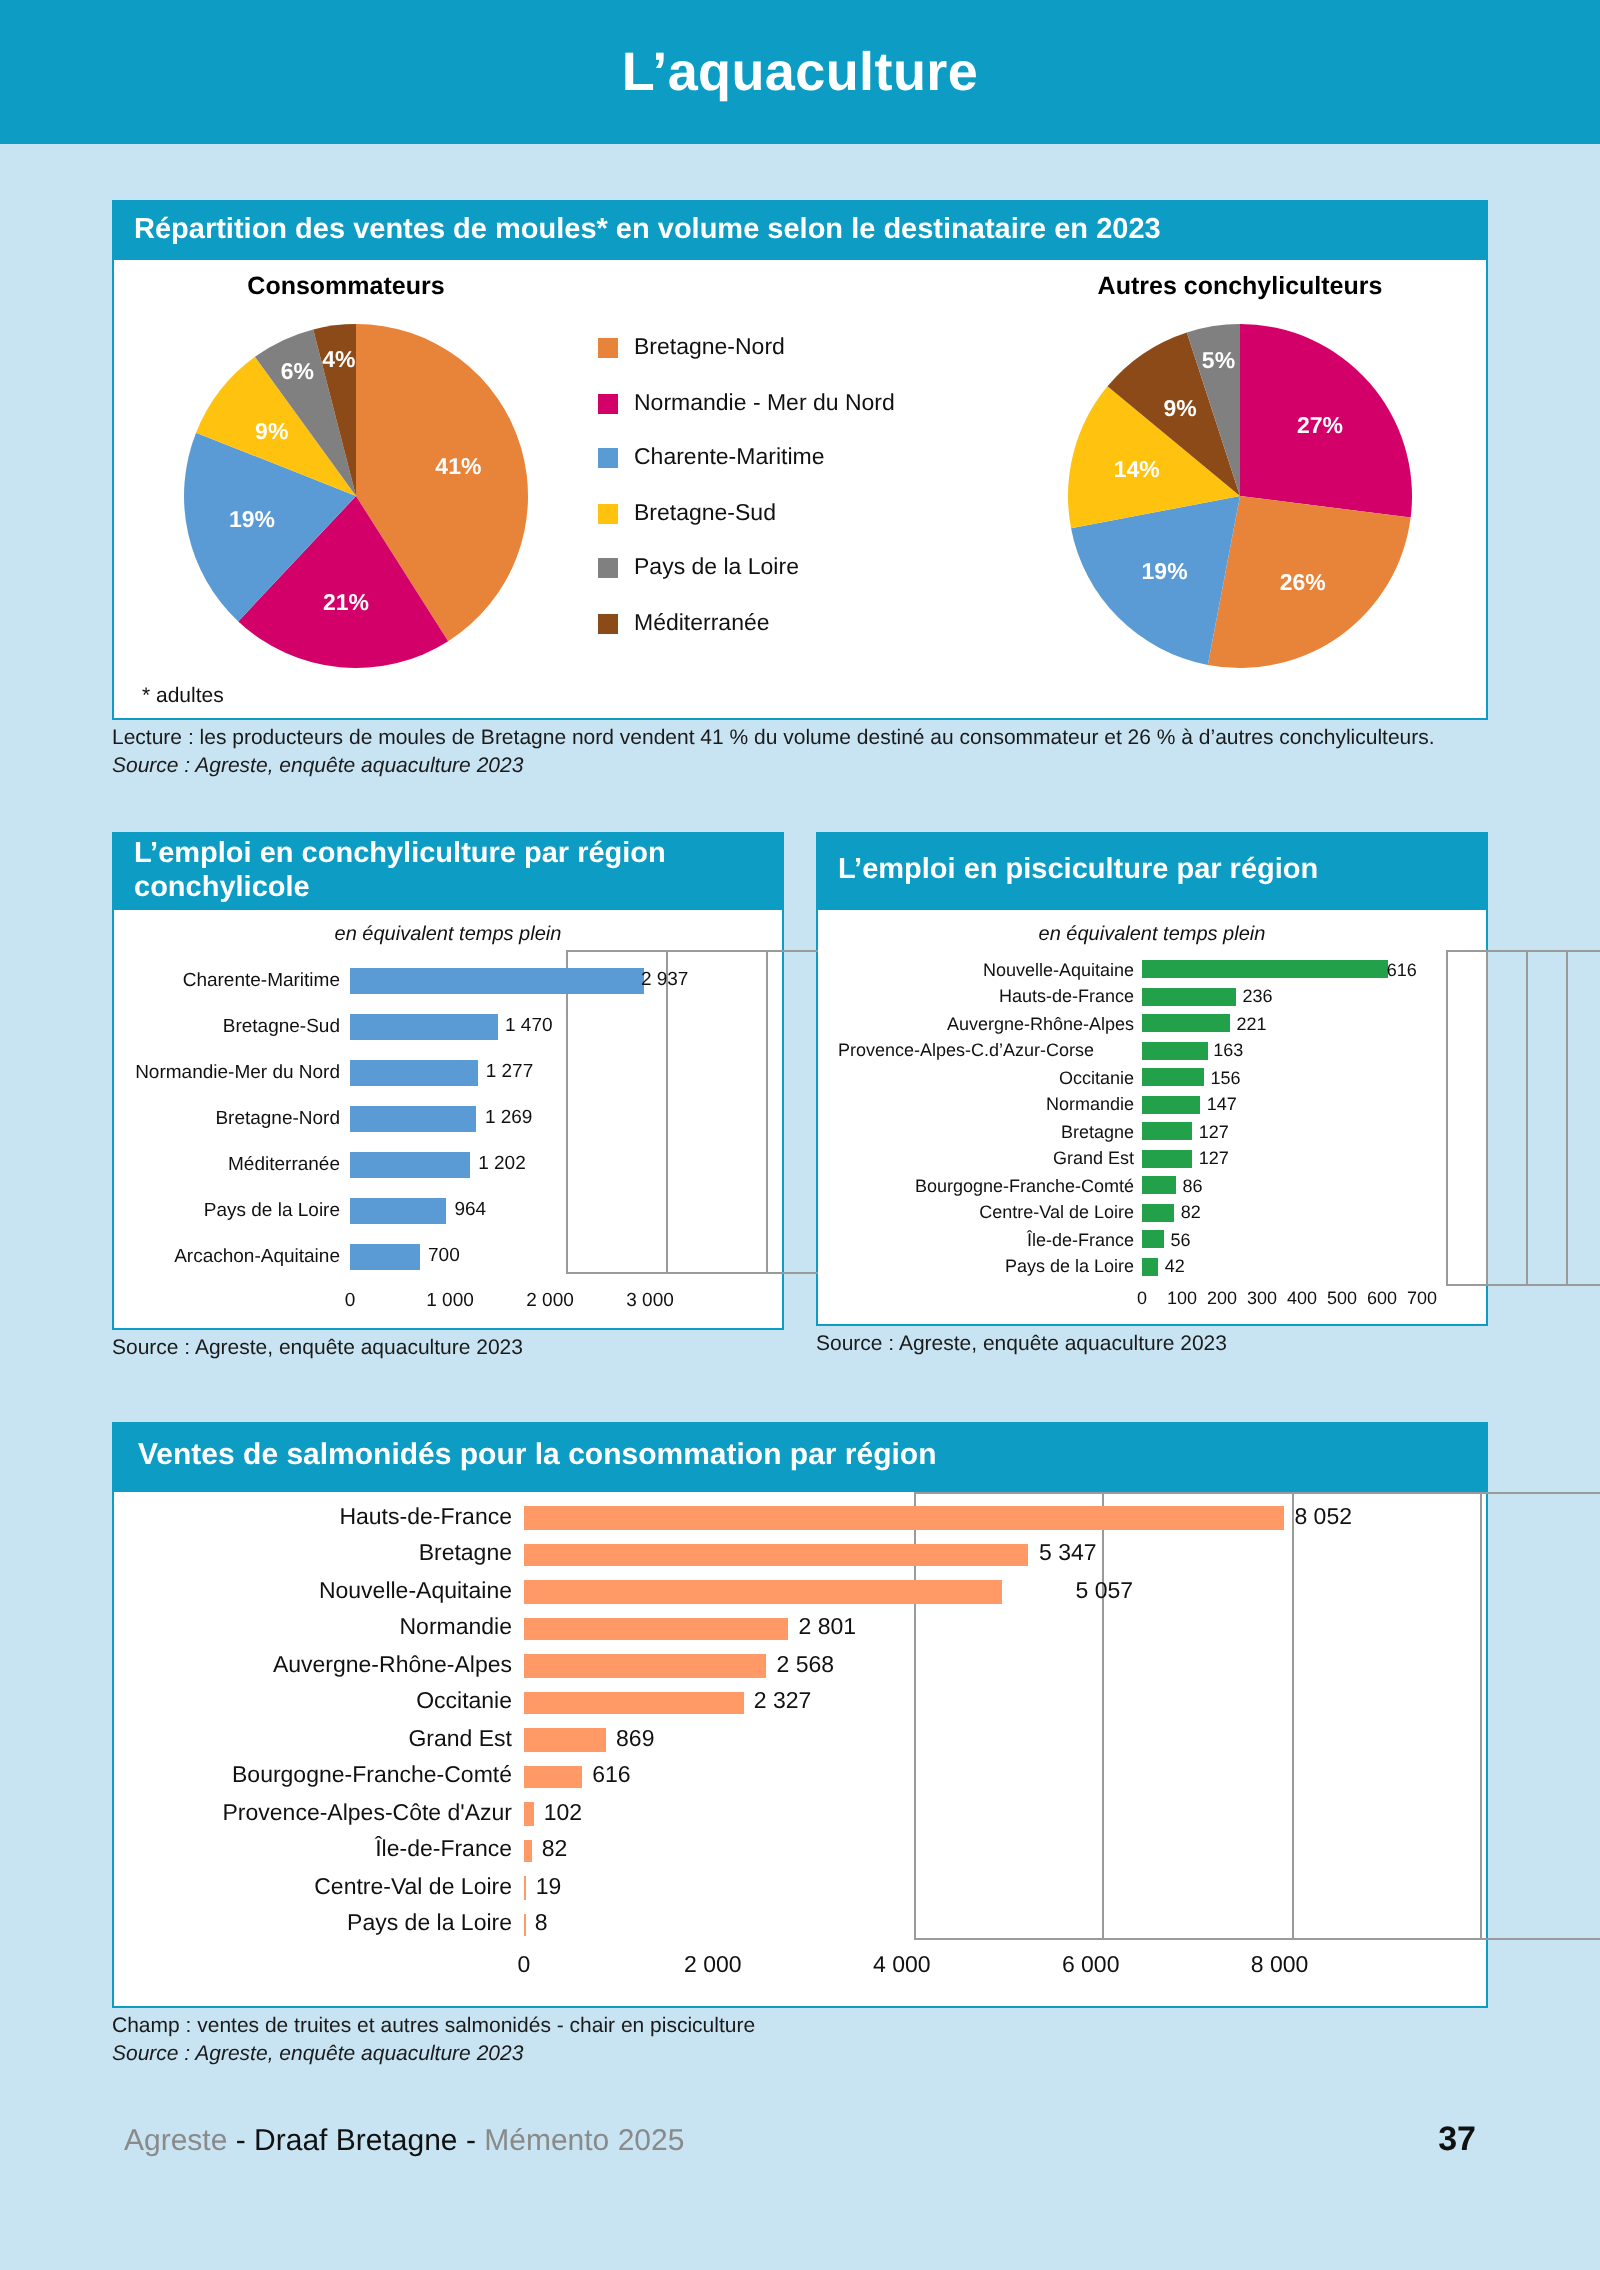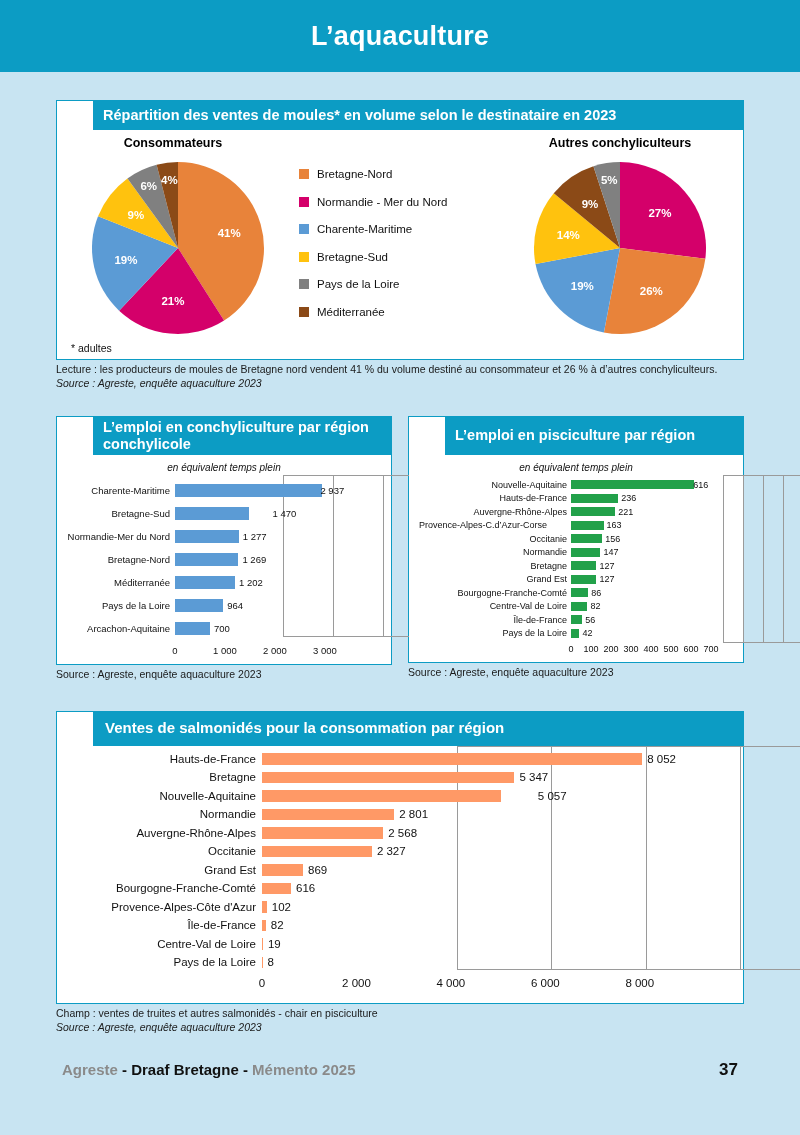--- a/index.html
+++ b/index.html
@@ -34,21 +34,20 @@
     border: 1px solid #0c9cc4;
     background: #ffffff;
   }
   .card-title {
     background: #0c9cc4;
     color: #ffffff;
     font-size: 14.5px;
     font-weight: bold;
     padding: 6px 10px 7px 10px;
     line-height: 1.12;
-    margin-left: 36px;
   }
   .card-body { background: #ffffff; position: relative; }
 
   .note {
     font-size: 10.5px;
     color: #1a1a1a;
     line-height: 1.28;
     margin-top: 3px;
   }
   .note .src { font-style: italic; }
@@ -167,21 +166,21 @@
   .salmon .chart-unit { font-size: 11.5px; text-align: left; padding-left: 200px; }
 
   
   .footer {
     display: flex;
     justify-content: space-between;
     align-items: baseline;
     margin-top: 26px;
     padding: 0 6px;
   }
-  .footer-left { font-size: 15px; font-weight: bold; }
+  .footer-left { font-size: 15px; font-weight: normal; }
   .footer-left .agreste { color: #8a8a8a; }
   .footer-left .draaf { color: #111; }
   .footer-left .memento { color: #8a8a8a; }
   .footer-page { font-size: 17px; font-weight: bold; color: #111; }
 </style>
 </head>
 <body>
 
 <div class="page-header">
   <h1>L’aquaculture</h1>
@@ -290,21 +289,21 @@
                     <div class="hbar-label" style="width: 108px; text-align: right; padding-right: 5px; font-size: 9.5px; flex: 0 0 auto;">Charente-Maritime</div>
                     <div style="position: relative; width: 175px; height: 22px; flex: 0 0 auto;">
                       <div style="position: absolute; left: 0px; top: 4.5px; width: 146.85px; height: 13px; background: rgb(91, 155, 213);"></div>
                       <div style="position: absolute; top: 50%; transform: translateY(-50%); font-size: 9.5px; white-space: nowrap; color: rgb(17, 17, 17); left: 145.45px;">2 937</div>
                     </div>
                   </div>
                   <div class="hbar-row" style="height: 22px; display: flex; align-items: center;">
                     <div class="hbar-label" style="width: 108px; text-align: right; padding-right: 5px; font-size: 9.5px; flex: 0 0 auto;">Bretagne-Sud</div>
                     <div style="position: relative; width: 175px; height: 22px; flex: 0 0 auto;">
                       <div style="position: absolute; left: 0px; top: 4.5px; width: 73.5px; height: 13px; background: rgb(91, 155, 213);"></div>
-                      <div style="position: absolute; top: 50%; transform: translateY(-50%); font-size: 9.5px; white-space: nowrap; color: rgb(17, 17, 17); left: 77.5px; margin-left: 20px;">1 470</div>
+                      <div style="position: absolute; top: 50%; transform: translateY(-50%); font-size: 9.5px; white-space: nowrap; color: rgb(17, 17, 17); left: 77.5px;">1 470</div>
                     </div>
                   </div>
                   <div class="hbar-row" style="height: 22px; display: flex; align-items: center;">
                     <div class="hbar-label" style="width: 108px; text-align: right; padding-right: 5px; font-size: 9.5px; flex: 0 0 auto;">Normandie-Mer du Nord</div>
                     <div style="position: relative; width: 175px; height: 22px; flex: 0 0 auto;">
                       <div style="position: absolute; left: 0px; top: 4.5px; width: 63.85px; height: 13px; background: rgb(91, 155, 213);"></div>
                       <div style="position: absolute; top: 50%; transform: translateY(-50%); font-size: 9.5px; white-space: nowrap; color: rgb(17, 17, 17); left: 67.85px;">1 277</div>
                     </div>
                   </div>
                   <div class="hbar-row" style="height: 22px; display: flex; align-items: center;">

